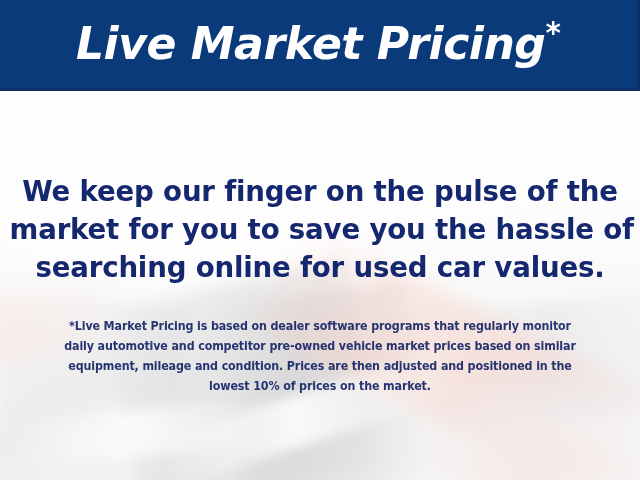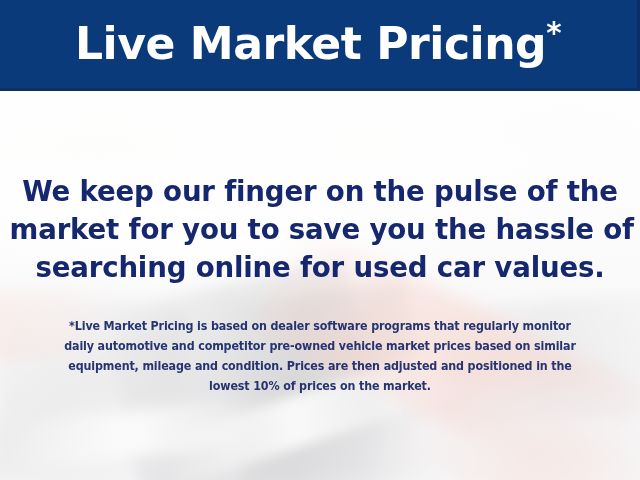--- a/index.html
+++ b/index.html
@@ -162,20 +162,21 @@
     left: 0; top: 0;
     width: 640px;
     height: 91px;
     background: #0a3a7a;
     box-sizing: border-box;
     border-right: 3px solid #0b2f66;
     border-bottom: 3px solid #0b2f66;
     display: flex;
     align-items: center;
     justify-content: center;
+    font-style: italic;
   }
   .header-title {
     color: #ffffff;
     font-family: "DejaVu Sans", sans-serif;
     font-size: 45px;
     font-weight: bold;
     letter-spacing: -0.5px;
     line-height: 1;
     white-space: nowrap;
     margin: 0;

